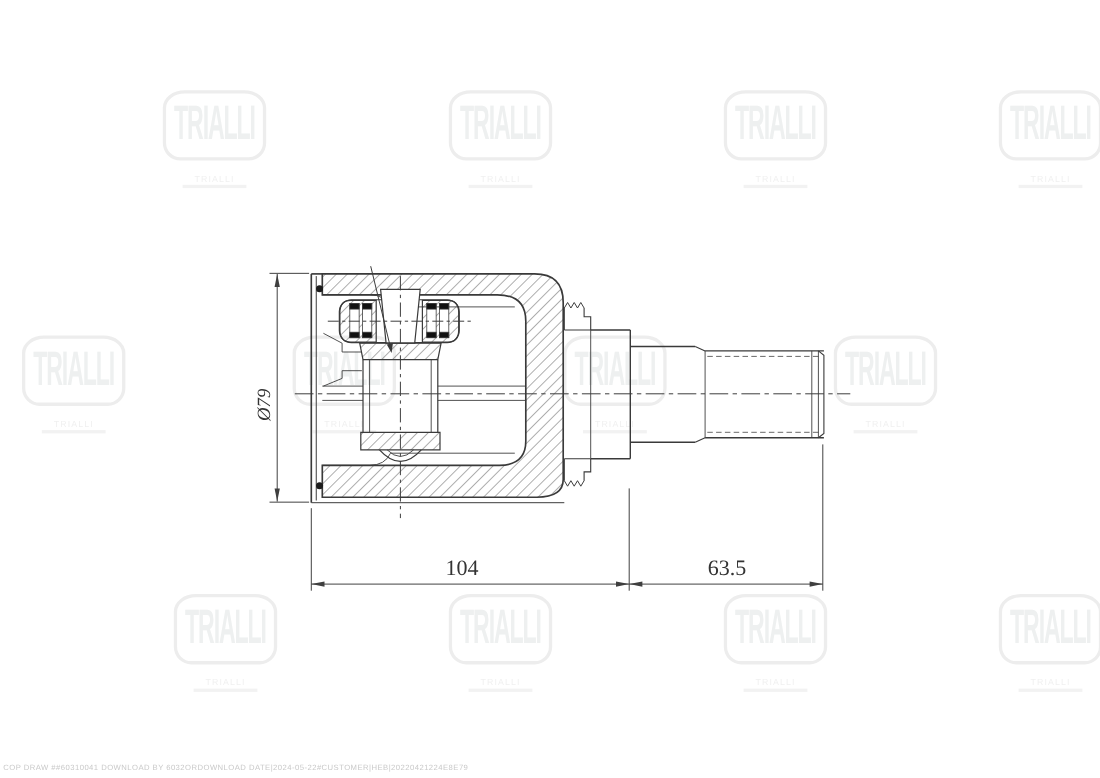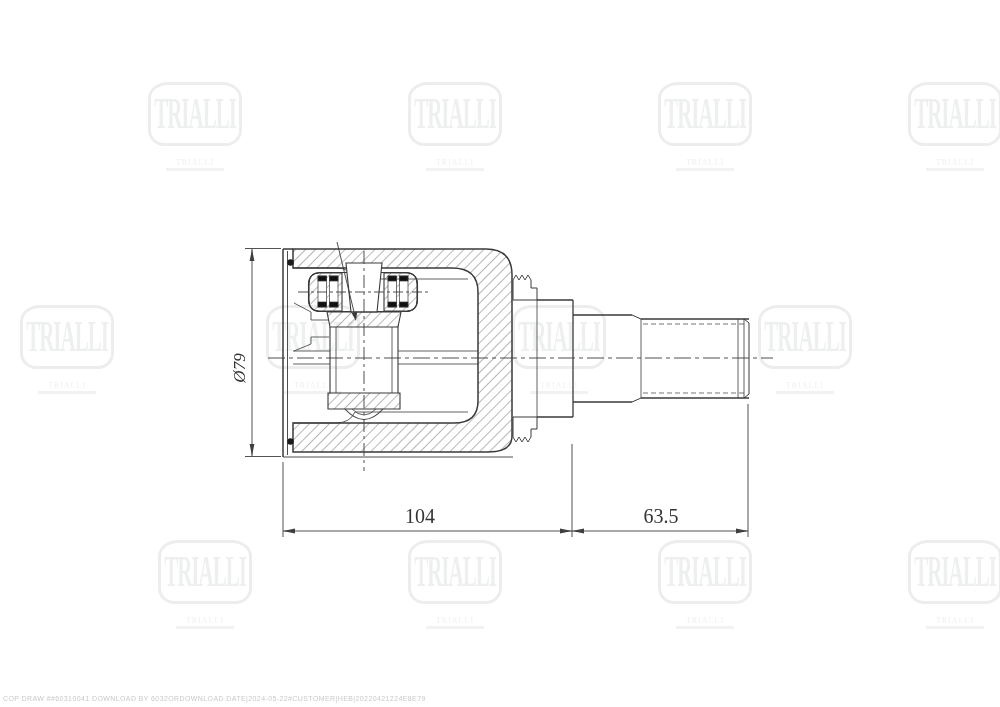--- a/index.html
+++ b/index.html
@@ -1,19 +1,19 @@
 <!DOCTYPE html>
 <html><head>
 <meta charset="utf-8">
 <style>
   html,body{margin:0;padding:0;background:#fff;}
   .stage{position:relative;width:1000px;height:707px;background:#ffffff;overflow:hidden;
          font-family:"Liberation Sans",sans-serif;}
   
-  .wm{position:absolute;width:110px;text-align:center;z-index:1;font-family:Liberation Serif, serif;}
+  .wm{position:absolute;width:110px;text-align:center;z-index:1;}
   .wm-badge{margin:0 auto;width:88px;height:58px;border:3px solid #ededed;
             border-radius:20px 20px 16px 16px / 16px;display:flex;align-items:center;
             justify-content:center;overflow:hidden;}
   .wm-word{font-weight:bold;font-size:21px;letter-spacing:-1px;color:#eef0f0;
            transform:scaleY(2.1);white-space:nowrap;}
   .wm-sub{width:58px;margin:12px auto 0;font-size:8px;letter-spacing:1px;color:#f0f0f0;
           filter:blur(0.7px);border-bottom:3px solid #f2f2f2;padding-bottom:1px;
           white-space:nowrap;overflow:hidden;}
   
   svg.draw{position:absolute;left:0;top:0;z-index:2;}

